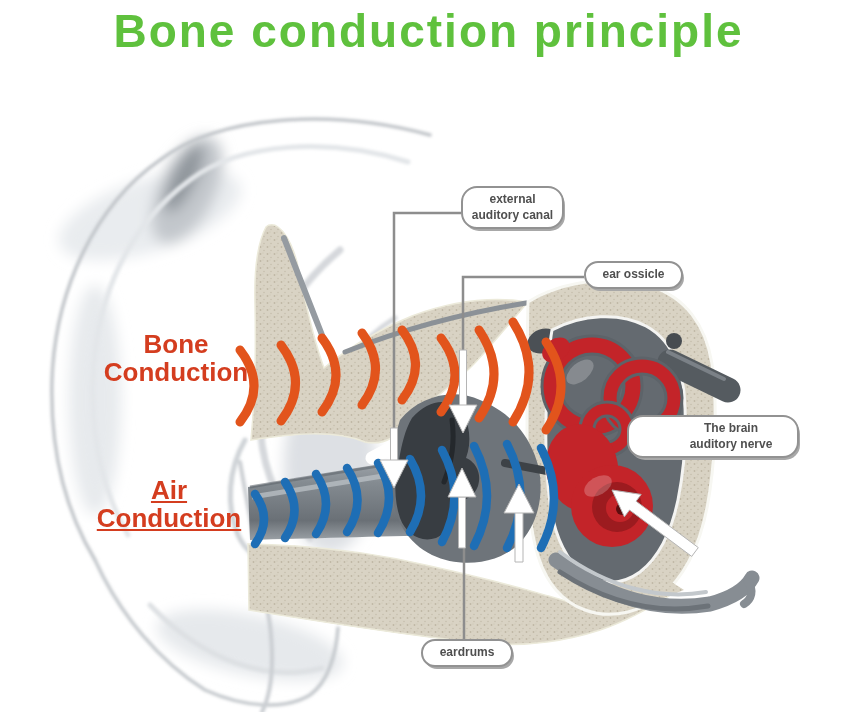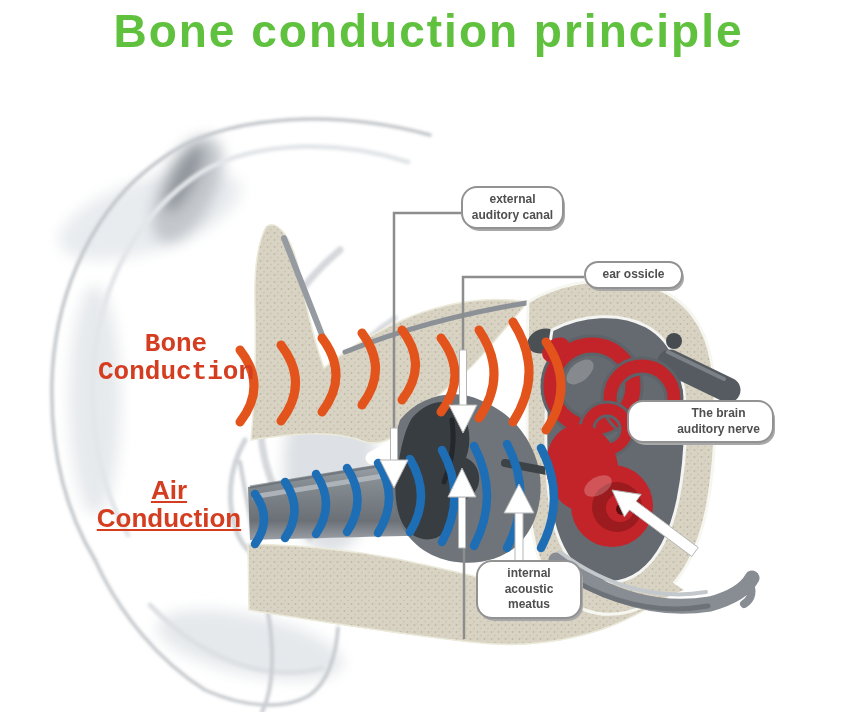--- a/index.html
+++ b/index.html
@@ -4,30 +4,30 @@
 <style>
   html,body{margin:0;padding:0;background:#fff;}
   body{width:849px;height:712px;position:relative;overflow:hidden;
        font-family:"Liberation Sans",sans-serif;}
   .stage{position:absolute;inset:0;width:849px;height:712px;}
   svg{position:absolute;left:0;top:0;}
   .title{position:absolute;left:4px;top:4px;width:849px;text-align:center;
          font-size:46px;font-weight:bold;letter-spacing:2px;color:#5fc13d;}
   .cond-label{position:absolute;text-align:center;font-weight:bold;
               font-size:26px;line-height:1.06;color:#d43d1f;white-space:pre-line;}
-  .cond-bone{left:61px;top:331px;width:230px;font-family:Liberation Mono, monospace;}
+  .cond-bone{left:61px;top:331px;width:230px;}
   .cond-air{left:54px;top:477px;width:230px;text-decoration:underline;}
   .bubble{position:absolute;box-sizing:border-box;background:#fff;
           border:2px solid #929292;border-radius:16px;
           box-shadow:2px 3px 0 -1px #a8a8a8;
           padding:4px 4px;text-align:center;font-size:12px;font-weight:bold;
           color:#4f4f4f;line-height:1.3;white-space:pre-line;z-index:5;}
   .b-eac{left:461px;top:186px;width:103px;}
   .b-ossicle{left:584px;top:261px;width:99px;}
-  .b-brain{left:627px;top:400px;width:147px;padding-left:40px;}
+  .b-brain{left:627px;top:415px;width:172px;padding-left:40px;}
   .b-cochlea{left:687px;top:536px;width:91px;}
   .b-iam{left:476px;top:560px;width:106px;}
   .b-eardrums{left:421px;top:639px;width:92px;}
 </style>
 </head>
 <body>
 
 <div class="stage">
 
 <svg width="849" height="712" viewBox="0 0 849 712">
@@ -195,16 +195,15 @@
 <div class="cond-label cond-bone">Bone
 Conduction</div>
 <div class="cond-label cond-air">Air
 Conduction</div>
 
 <div class="bubble b-eac">external
 auditory canal</div>
 <div class="bubble b-ossicle">ear ossicle</div>
 <div class="bubble b-brain">The brain
 auditory nerve</div>
-<div class="bubble b-iam">internal
-acoustic meatus</div>
+<div class="bubble b-eardrums">eardrums</div>
 
 </div>
 
 </body></html>

